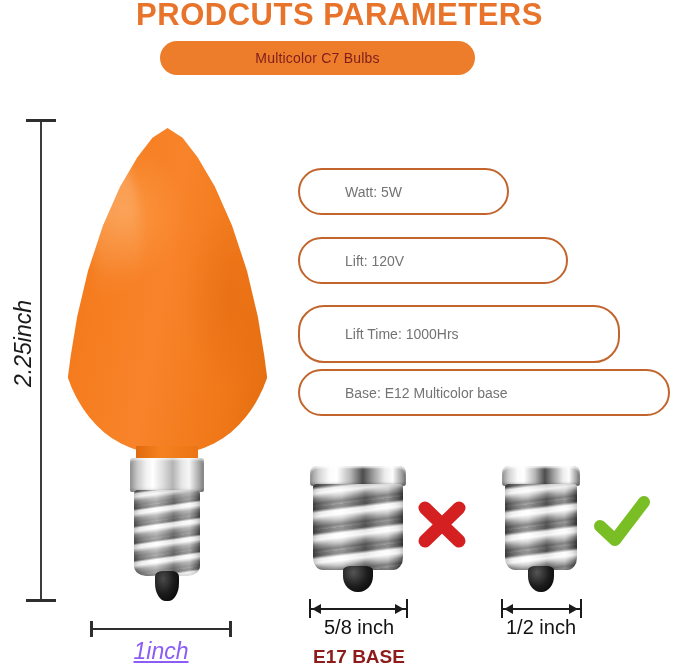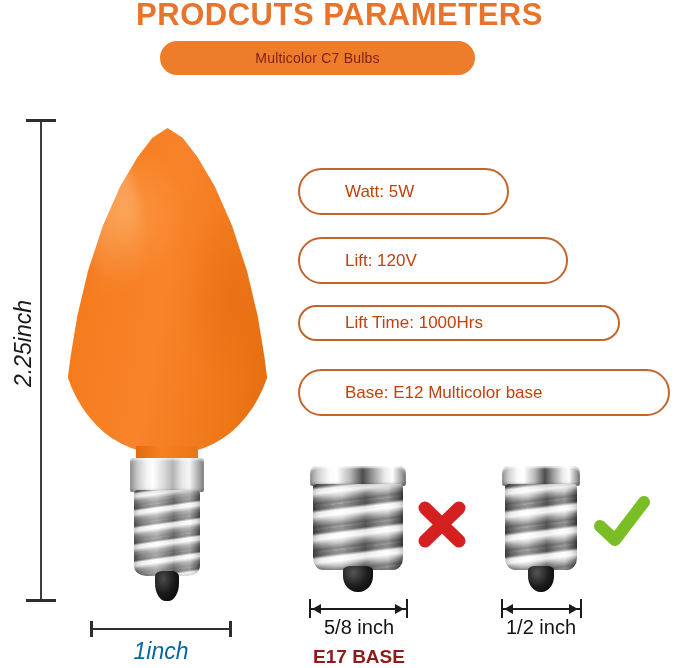--- a/index.html
+++ b/index.html
@@ -192,43 +192,44 @@
   .dim-h-cap-l { left: 90px; }
   .dim-h-cap-r { left: 229px; }
   .dim-h-label {
     position: absolute;
     left: 80px;
     top: 638px;
     width: 162px;
     text-align: center;
     font-size: 23px;
     font-style: italic;
-    color: #0369a1;
-    white-space: nowrap;
+    color: #8b5cf6;
+    white-space: nowrap;
+    text-decoration: underline;
   }
 
   
   .spec-pill {
     position: absolute;
     border: 2px solid #C2652D;
     border-radius: 26px;
     background: #ffffff;
     display: flex;
     align-items: center;
     box-sizing: border-box;
     padding-left: 45px;
   }
   .spec-pill .spec-text {
-    font-size: 17px;
-    color: #c2410c;
+    font-size: 14px;
+    color: #737373;
     white-space: nowrap;
   }
   #spec-0 { left: 298px; top: 168px; width: 211px; height: 47px; }
   #spec-1 { left: 298px; top: 237px; width: 270px; height: 47px; }
-  #spec-2 { left: 298px; top: 305px; width: 322px; height: 36px; }
+  #spec-2 { left: 298px; top: 305px; width: 322px; height: 58px; }
   #spec-3 { left: 298px; top: 369px; width: 372px; height: 47px; }
 
   
   .cmp {
     position: absolute;
   }
   #cmp-left  { left: 296px; top: 466px; width: 180px; height: 200px; }
   #cmp-right { left: 478px; top: 466px; width: 190px; height: 200px; }
 
   .socket {

